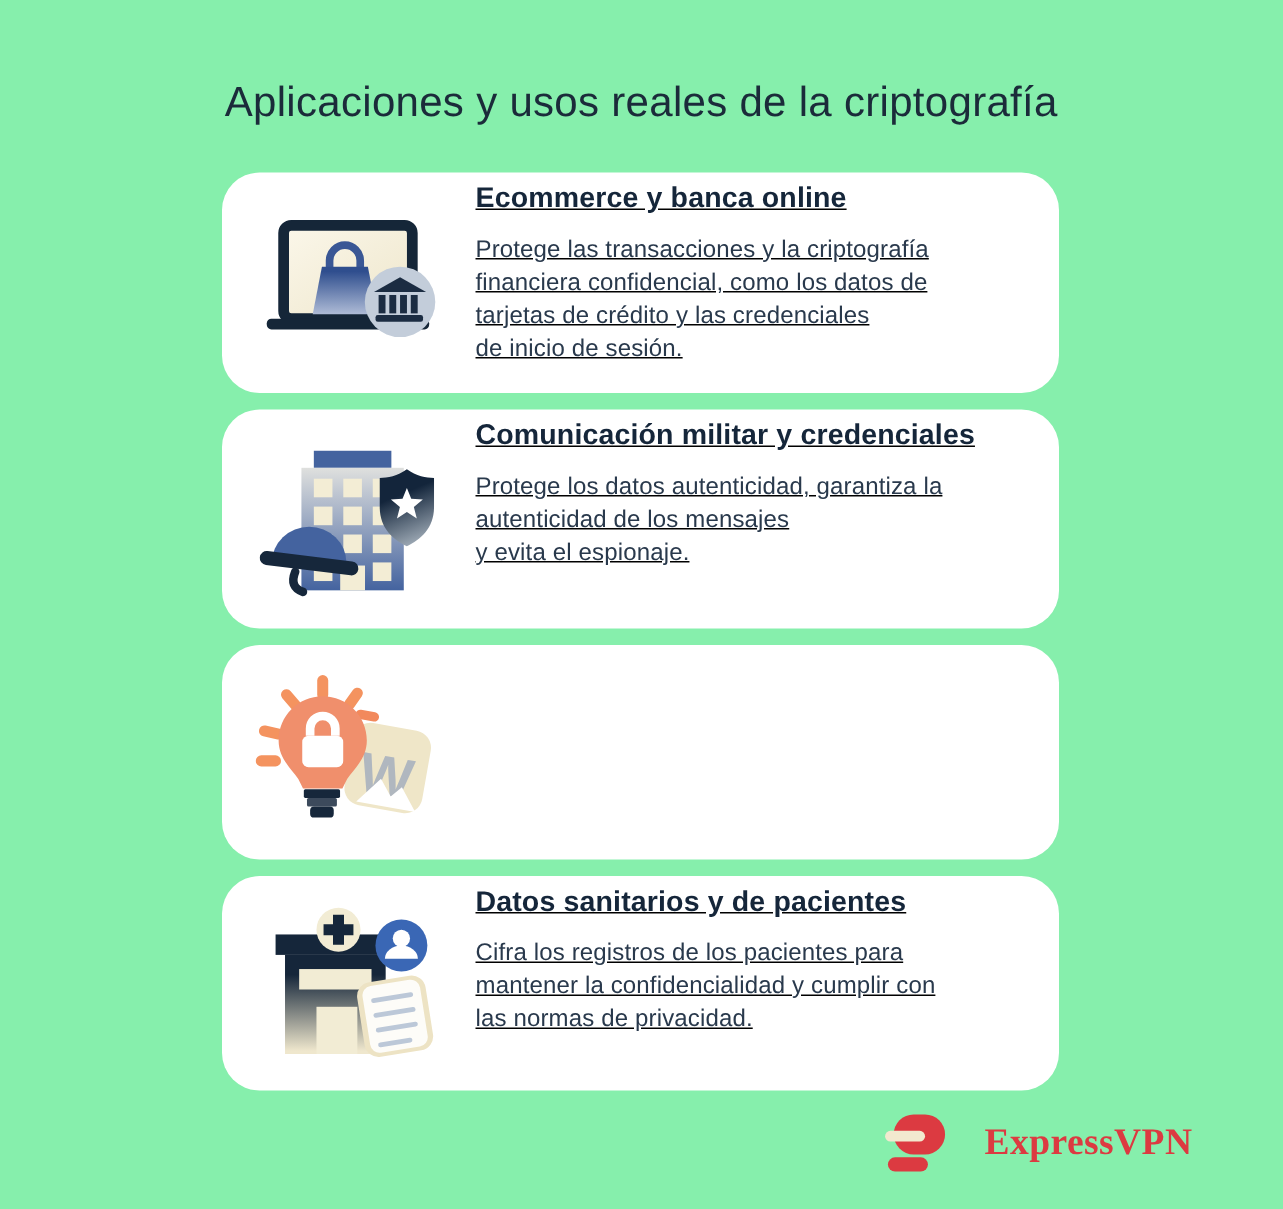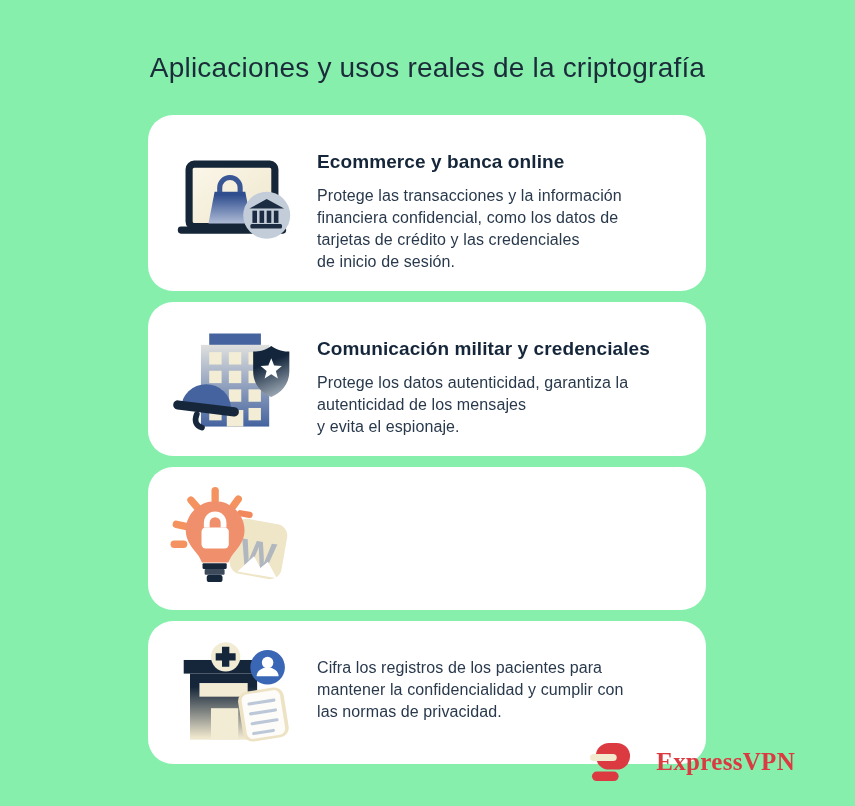--- a/index.html
+++ b/index.html
@@ -48,21 +48,22 @@
   .icon-col {
     width: 169px;
     flex: none;
     display: flex;
     align-items: center;
     justify-content: center;
   }
 
   .text-col {
     flex: 1;
-    padding: 36px 4px 18px 0;
+    padding: 7px 4px 18px 0;
+    text-decoration: underline;
   }
 
   .card-title {
     font-size: 19px;
     font-weight: 600;
     color: #15263a;
     margin-bottom: 12px;
     letter-spacing: 0.1px;
   }
 
@@ -126,21 +127,21 @@
               <rect x="85" y="54.5" width="4.5" height="12"></rect>
               <rect x="92" y="54.5" width="4.5" height="12"></rect>
               <rect x="99" y="54.5" width="4.5" height="12"></rect>
               <rect x="76" y="67.5" width="31" height="4.5" rx="1.5"></rect>
             </g>
           </svg>
         </span>
       </div>
       <div class="text-col">
         <div class="card-title">Ecommerce y banca online</div>
-        <div class="card-desc">Protege las transacciones y la información
+        <div class="card-desc">Protege las transacciones y la criptografía
 financiera confidencial, como los datos de
 tarjetas de crédito y las credenciales
 de inicio de sesión.</div>
       </div>
     </div>
 
     <div class="card tall">
       <div class="icon-col">
         <span class="icon-wrap">
           <svg width="122" height="108" viewBox="0 0 118 104">
@@ -240,20 +241,21 @@
                 <line x1="76" y1="60" x2="100" y2="60"></line>
                 <line x1="76" y1="69.5" x2="100" y2="69.5"></line>
                 <line x1="76" y1="79" x2="100" y2="79"></line>
                 <line x1="76" y1="88.5" x2="95" y2="88.5"></line>
               </g>
             </g>
           </svg>
         </span>
       </div>
       <div class="text-col">
+        <div class="card-title">Datos sanitarios y de pacientes</div>
         <div class="card-desc">Cifra los registros de los pacientes para
 mantener la confidencialidad y cumplir con
 las normas de privacidad.</div>
       </div>
     </div>
 
   </div>
 
   <div class="footer">
     <span class="icon-wrap">

